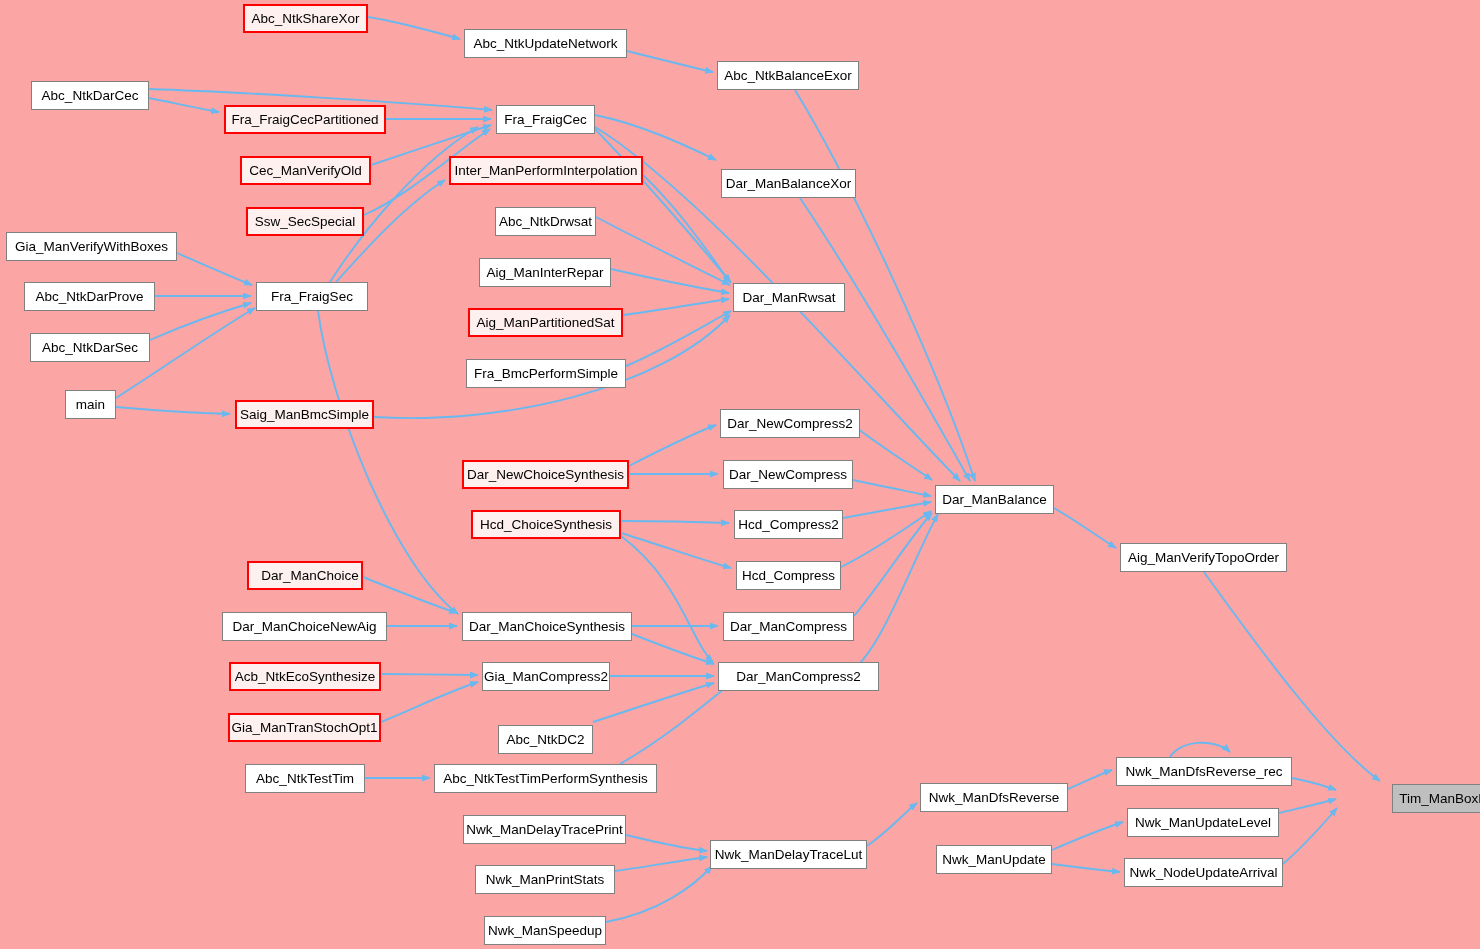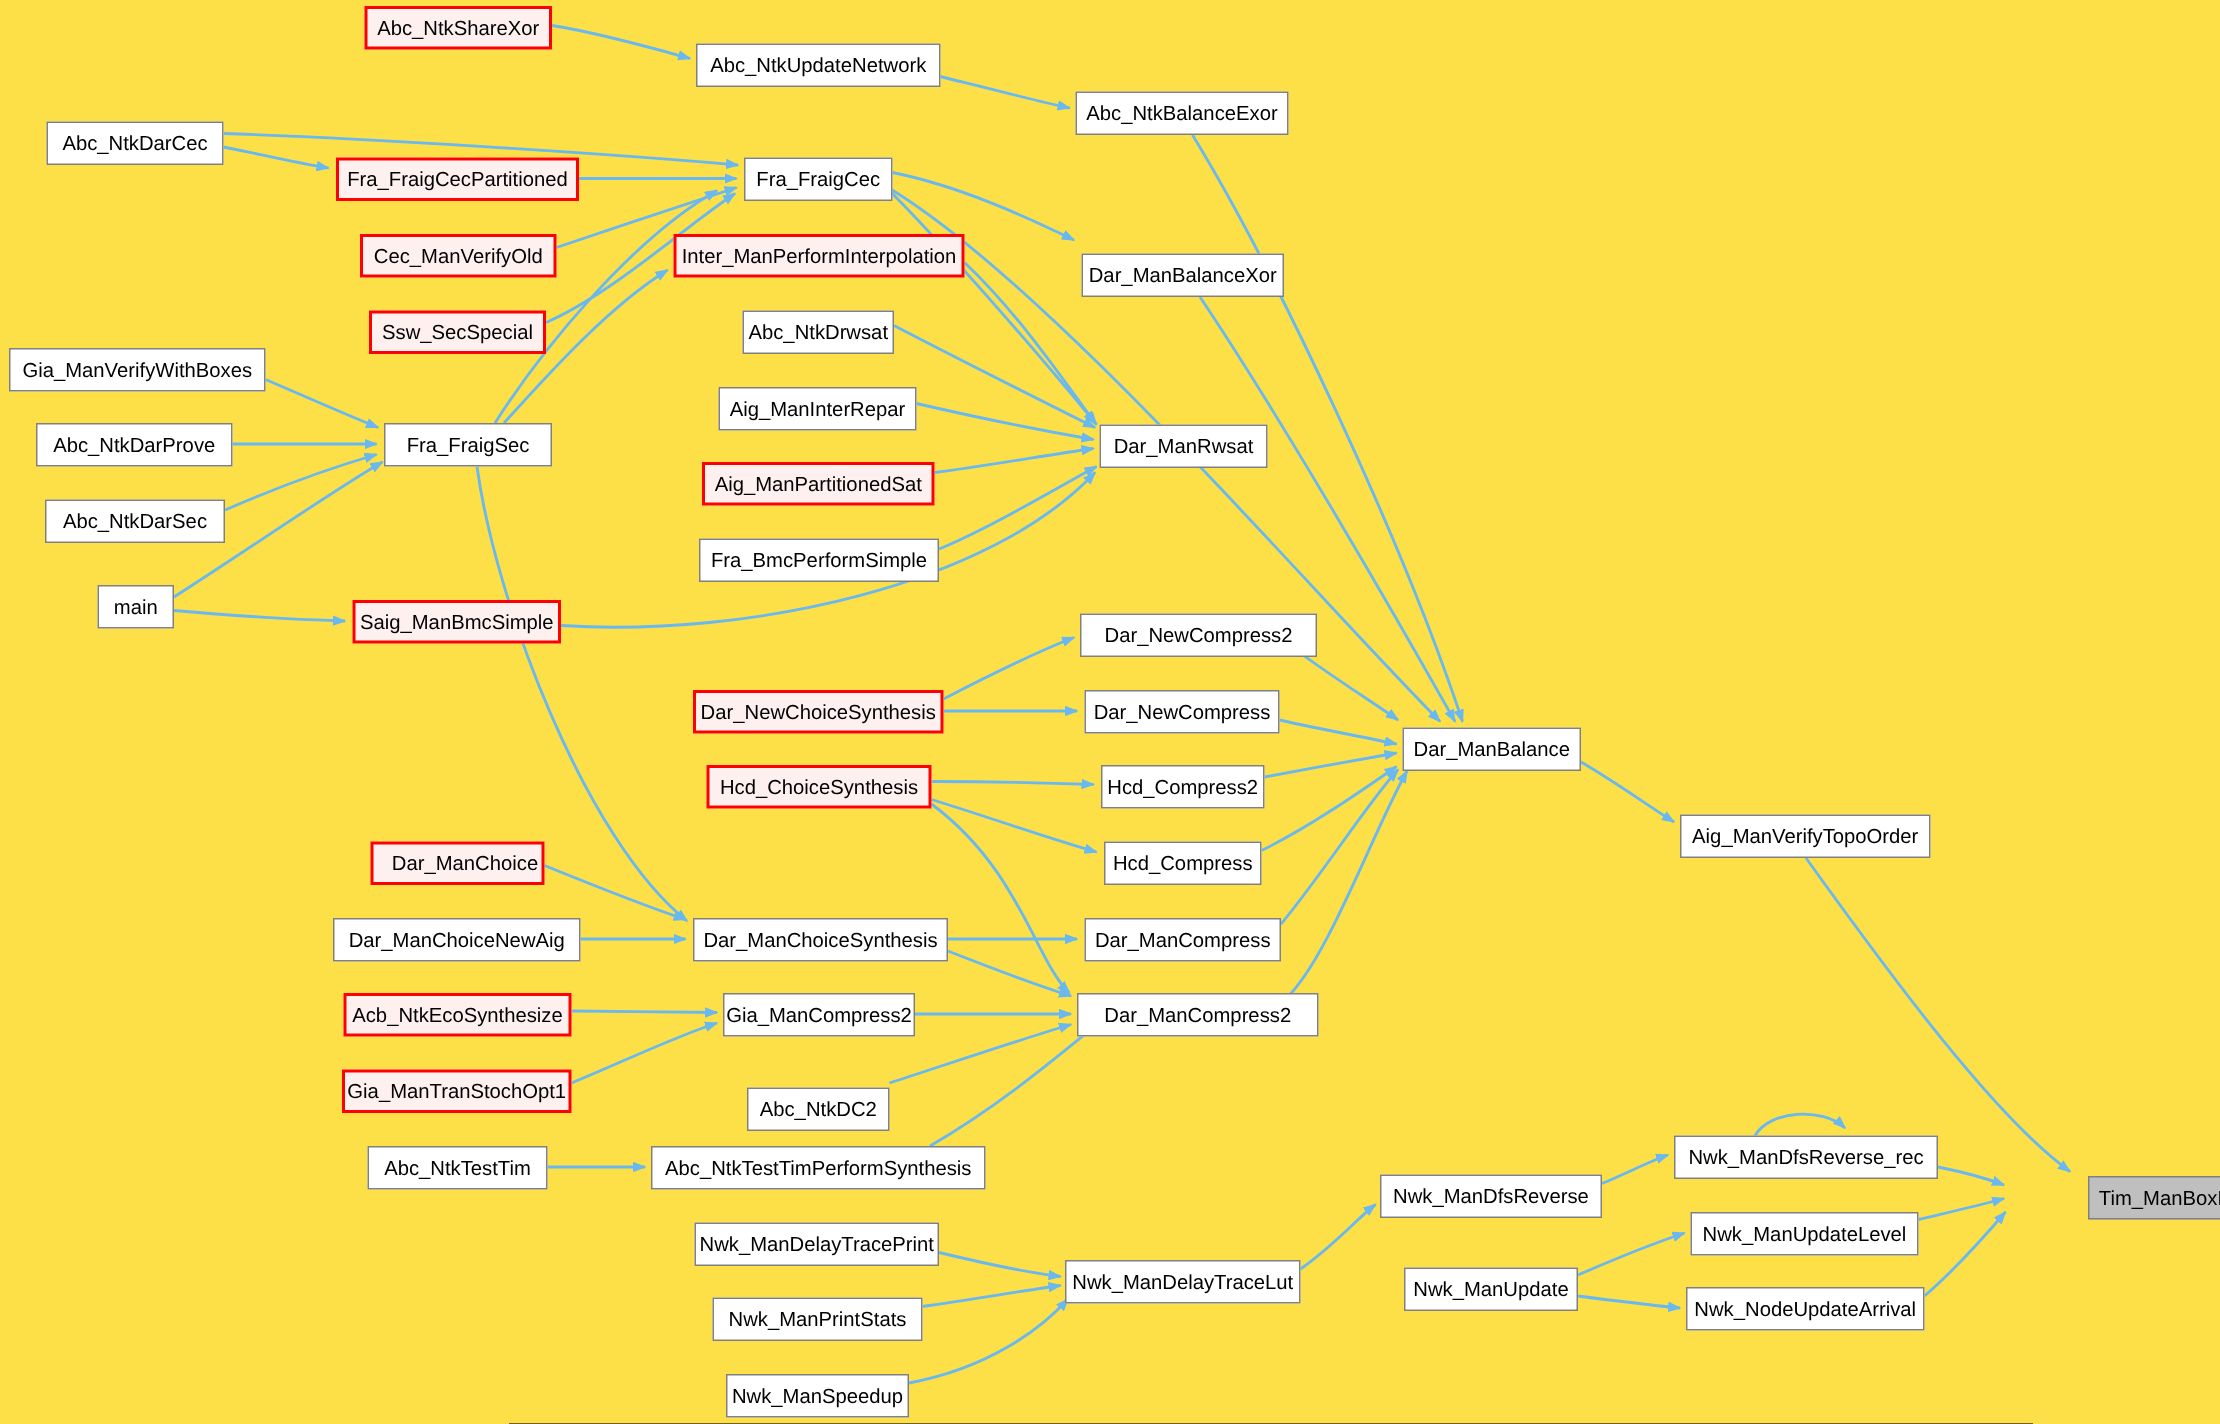--- a/index.html
+++ b/index.html
@@ -1,16 +1,16 @@
 <!DOCTYPE html>
 <html><head>
 <meta charset="utf-8">
 <style>
   html,body{margin:0;padding:0;background:#000;}
-  #canvas{position:relative;width:1480px;height:949px;background:#fde047;overflow:hidden;}
+  #canvas{position:relative;width:1480px;height:949px;background:#fca5a5;overflow:hidden;}
   svg#edges{position:absolute;left:0;top:0;width:1480px;height:949px;}
   .node{
     position:absolute;
     box-sizing:border-box;
     display:flex;align-items:center;justify-content:center;
     font-family:"Liberation Sans","DejaVu Sans",sans-serif;
     font-size:13.5px;
     color:#000;
     white-space:nowrap;
     background:#ffffff;
@@ -151,21 +151,21 @@
       </div>
       <div class="node" style="left: 466px; top: 359px; width: 160px; height: 29px;">
         <span class="node-label">Fra_BmcPerformSimple</span>
       </div>
       <div class="node" style="left: 65px; top: 390px; width: 51px; height: 29px;">
         <span class="node-label">main</span>
       </div>
       <div class="node red" style="left: 235px; top: 400px; width: 139px; height: 29px;">
         <span class="node-label">Saig_ManBmcSimple</span>
       </div>
-      <div class="node" style="left: 720px; top: 409px; width: 158px; height: 29px;">
+      <div class="node" style="left: 720px; top: 409px; width: 140px; height: 29px;">
         <span class="node-label">Dar_NewCompress2</span>
       </div>
       <div class="node red" style="left: 462px; top: 460px; width: 167px; height: 29px;">
         <span class="node-label">Dar_NewChoiceSynthesis</span>
       </div>
       <div class="node" style="left: 723px; top: 460px; width: 130px; height: 29px;">
         <span class="node-label">Dar_NewCompress</span>
       </div>
       <div class="node" style="left: 935px; top: 485px; width: 119px; height: 29px;">
         <span class="node-label">Dar_ManBalance</span>

